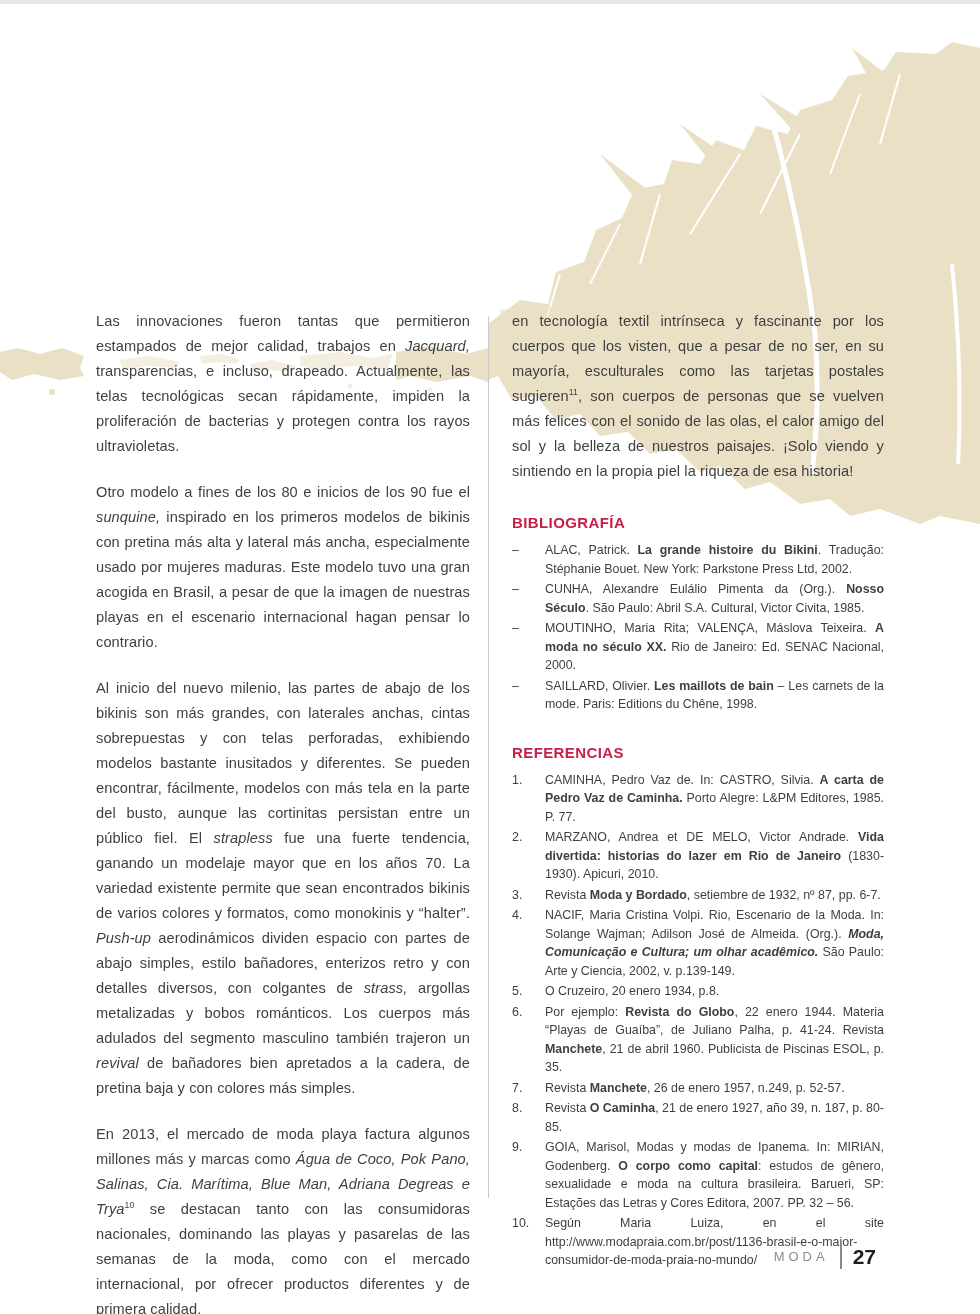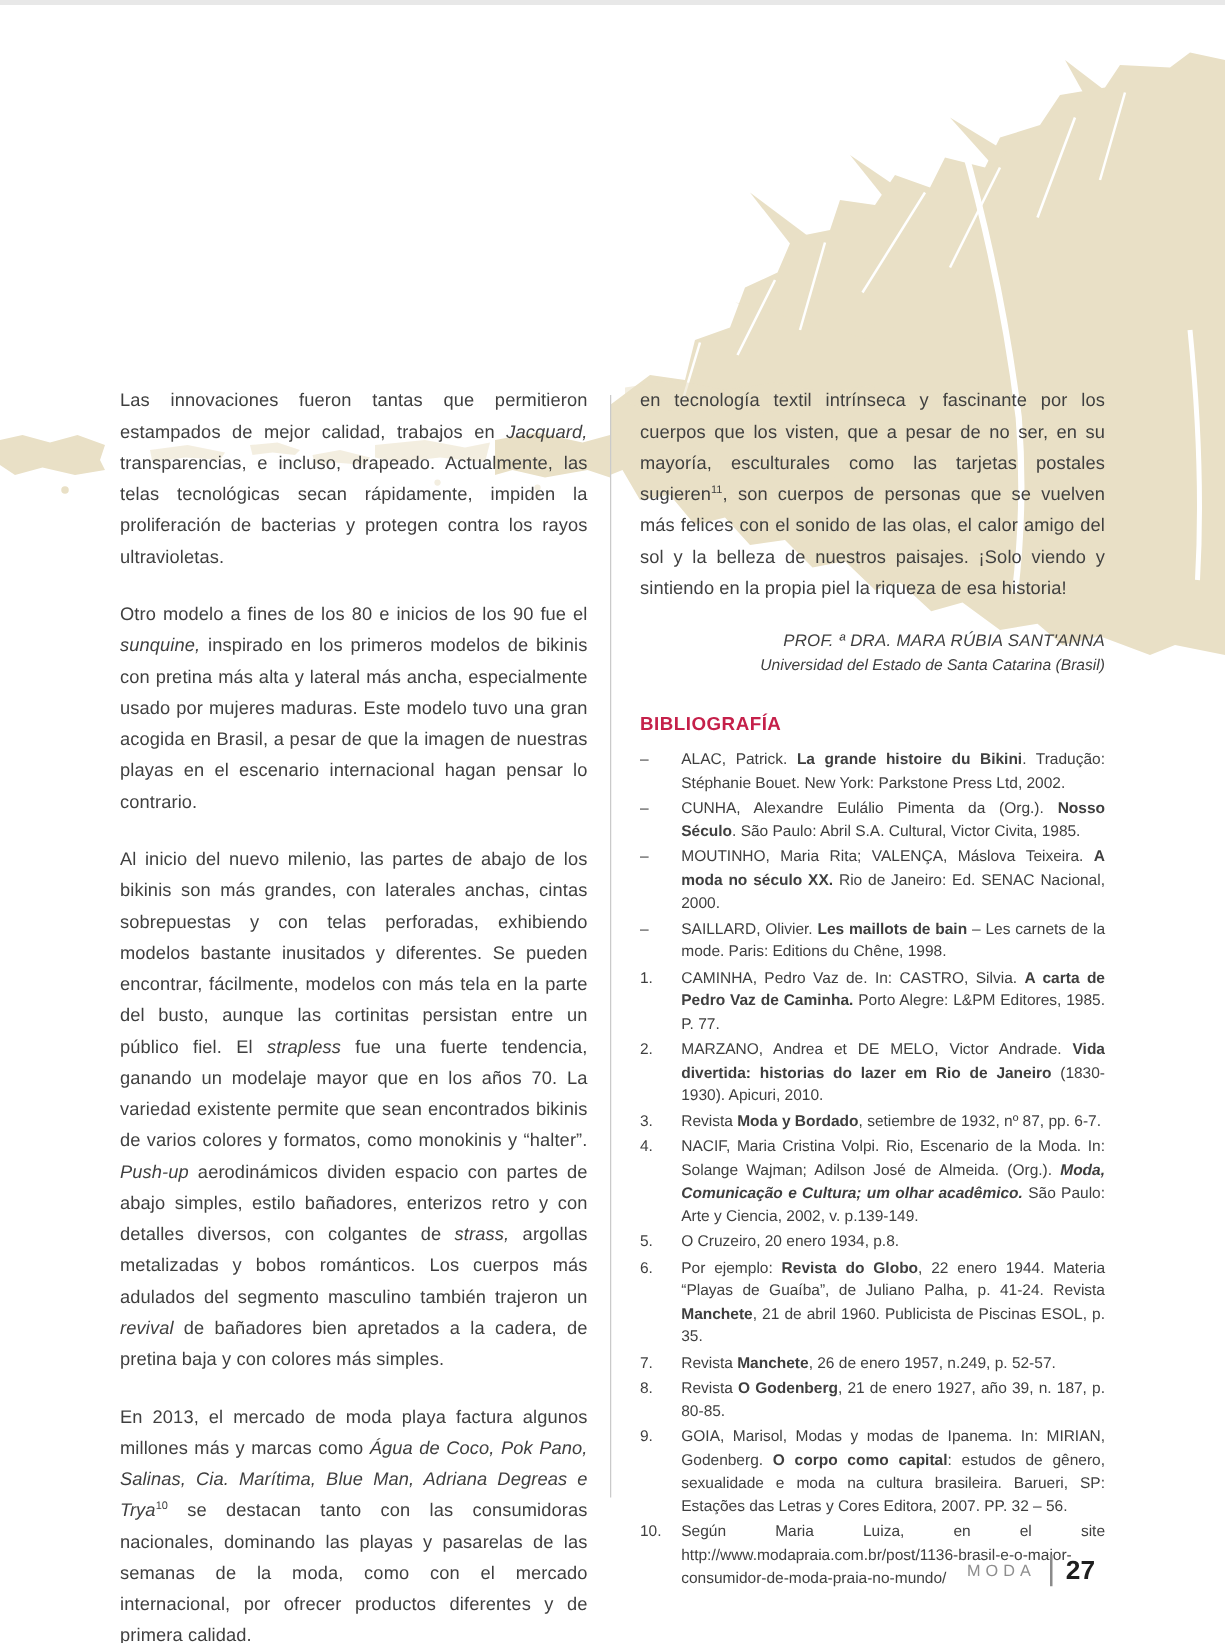--- a/index.html
+++ b/index.html
@@ -97,24 +97,20 @@
     <p class="body-par"><span>Las innovaciones fueron tantas que permitieron estampados de mejor calidad, trabajos en </span><span class="i">Jacquard,</span><span> transparencias, e incluso, drapeado. Actualmente, las telas tecnológicas secan rápidamente, impiden la proliferación de bacterias y protegen contra los rayos ultravioletas.</span></p>
     <p class="body-par"><span>Otro modelo a fines de los 80 e inicios de los 90 fue el </span><span class="i">sunquine,</span><span> inspirado en los primeros modelos de bikinis con pretina más alta y lateral más ancha, especialmente usado por mujeres maduras. Este modelo tuvo una gran acogida en Brasil, a pesar de que la imagen de nuestras playas en el escenario internacional hagan pensar lo contrario.</span></p>
     <p class="body-par"><span>Al inicio del nuevo milenio, las partes de abajo de los bikinis son más grandes, con laterales anchas, cintas sobrepuestas y con telas perforadas, exhibiendo modelos bastante inusitados y diferentes. Se pueden encontrar, fácilmente, modelos con más tela en la parte del busto, aunque las cortinitas persistan entre un público fiel. El </span><span class="i">strapless</span><span> fue una fuerte tendencia, ganando un modelaje mayor que en los años 70. La variedad existente permite que sean encontrados bikinis de varios colores y formatos, como monokinis y “halter”. </span><span class="i">Push-up</span><span> aerodinámicos dividen espacio con partes de abajo simples, estilo bañadores, enterizos retro y con detalles diversos, con colgantes de </span><span class="i">strass,</span><span> argollas metalizadas y bobos románticos. Los cuerpos más adulados del segmento masculino también trajeron un </span><span class="i">revival</span><span> de bañadores bien apretados a la cadera, de pretina baja y con colores más simples.</span></p>
     <p class="body-par"><span>En 2013, el mercado de moda playa factura algunos millones más y marcas como </span><span class="i">Água de Coco, Pok Pano, Salinas, Cia. Marítima, Blue Man, Adriana Degreas e Trya</span><sup>10</sup><span> se destacan tanto con las consumidoras nacionales, dominando las playas y pasarelas de las semanas de la moda, como con el mercado internacional, por ofrecer productos diferentes y de primera calidad.</span></p>
 
   </main>
 
   <aside class="col-right">
     <p class="body-par"><span>en tecnología textil intrínseca y fascinante por los cuerpos que los visten, que a pesar de no ser, en su mayoría, esculturales como las tarjetas postales sugieren</span><sup>11</sup><span>, son cuerpos de personas que se vuelven más felices con el sonido de las olas, el calor amigo del sol y la belleza de nuestros paisajes. ¡Solo viendo y sintiendo en la propia piel la riqueza de esa historia!</span></p>
 
-    <div class="attribution">
-      <div class="attr-name">PROF. ª DRA. MARA RÚBIA SANT'ANNA</div>
-      <div class="attr-aff">Universidad del Estado de Santa Catarina (Brasil)</div>
-    </div>
 
     <h2 class="sec-heading">BIBLIOGRAFÍA</h2>
     <div class="bib-list">
       <div class="bib-item">
         <span class="bib-dash">–</span>
         <span class="item-text"><span>ALAC, Patrick. </span><span class="b">La grande histoire du Bikini</span><span>. Tradução: Stéphanie Bouet. New York: Parkstone Press Ltd, 2002.</span></span>
       </div>
       <div class="bib-item">
         <span class="bib-dash">–</span>
         <span class="item-text"><span>CUNHA, Alexandre Eulálio Pimenta da (Org.). </span><span class="b">Nosso Século</span><span>. São Paulo: Abril S.A. Cultural, Victor Civita, 1985.</span></span>
@@ -122,20 +118,21 @@
       <div class="bib-item">
         <span class="bib-dash">–</span>
         <span class="item-text"><span>MOUTINHO, Maria Rita; VALENÇA, Máslova Teixeira. </span><span class="b">A moda no século XX.</span><span> Rio de Janeiro: Ed. SENAC Nacional, 2000.</span></span>
       </div>
       <div class="bib-item">
         <span class="bib-dash">–</span>
         <span class="item-text"><span>SAILLARD, Olivier. </span><span class="b">Les maillots de bain</span><span> – Les carnets de la mode. Paris: Editions du Chêne, 1998.</span></span>
       </div>
     </div>
 
+    <h2 class="sec-heading">REFERENCIAS</h2>
     <div class="ref-list">
       <div class="ref-item">
         <span class="ref-num">1.</span>
         <span class="item-text"><span>CAMINHA, Pedro Vaz de. In: CASTRO, Silvia. </span><span class="b">A carta de Pedro Vaz de Caminha.</span><span> Porto Alegre: L&amp;PM Editores, 1985. P. 77.</span></span>
       </div>
       <div class="ref-item">
         <span class="ref-num">2.</span>
         <span class="item-text"><span>MARZANO, Andrea et DE MELO, Victor Andrade. </span><span class="b">Vida divertida: historias do lazer em Rio de Janeiro</span><span> (1830-1930). Apicuri, 2010.</span></span>
       </div>
       <div class="ref-item">
@@ -153,21 +150,21 @@
       <div class="ref-item">
         <span class="ref-num">6.</span>
         <span class="item-text"><span>Por ejemplo: </span><span class="b">Revista do Globo</span><span>, 22 enero 1944. Materia “Playas de Guaíba”, de Juliano Palha, p. 41-24. Revista </span><span class="b">Manchete</span><span>, 21 de abril 1960. Publicista de Piscinas ESOL, p. 35.</span></span>
       </div>
       <div class="ref-item">
         <span class="ref-num">7.</span>
         <span class="item-text"><span>Revista </span><span class="b">Manchete</span><span>, 26 de enero 1957, n.249, p. 52-57.</span></span>
       </div>
       <div class="ref-item">
         <span class="ref-num">8.</span>
-        <span class="item-text"><span>Revista </span><span class="b">O Godenberg</span><span>, 21 de enero 1927, año 39, n. 187, p. 80-85.</span></span>
+        <span class="item-text"><span>Revista </span><span class="b">O Caminha</span><span>, 21 de enero 1927, año 39, n. 187, p. 80-85.</span></span>
       </div>
       <div class="ref-item">
         <span class="ref-num">9.</span>
         <span class="item-text"><span>GOIA, Marisol, Modas y modas de Ipanema. In: MIRIAN, Godenberg. </span><span class="b">O corpo como capital</span><span>: estudos de gênero, sexualidade e moda na cultura brasileira. Barueri, SP: Estações das Letras y Cores Editora, 2007. PP. 32 – 56.</span></span>
       </div>
       <div class="ref-item">
         <span class="ref-num">10.</span>
         <span class="item-text"><span>Según Maria Luiza, en el site http://www.modapraia.com.br/post/1136-brasil-e-o-maior-consumidor-de-moda-praia-no-mundo/</span></span>
       </div>
 

